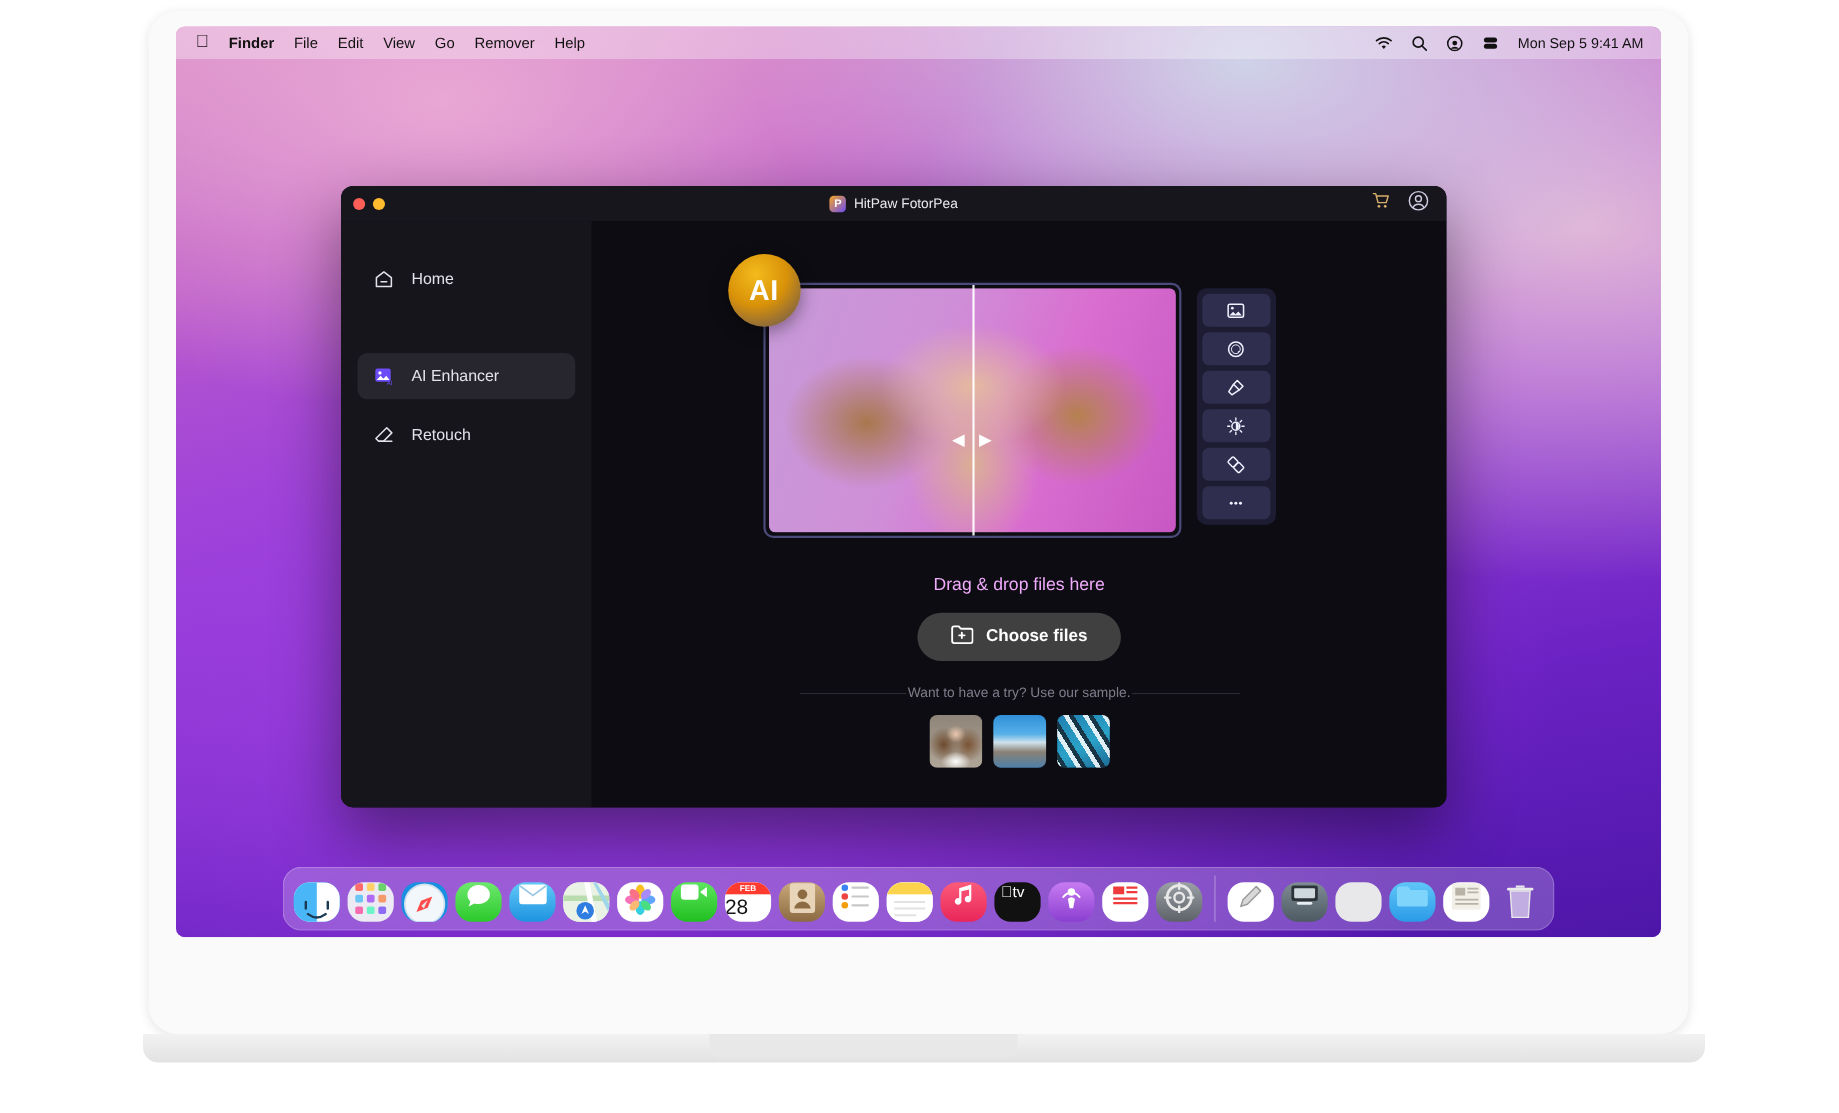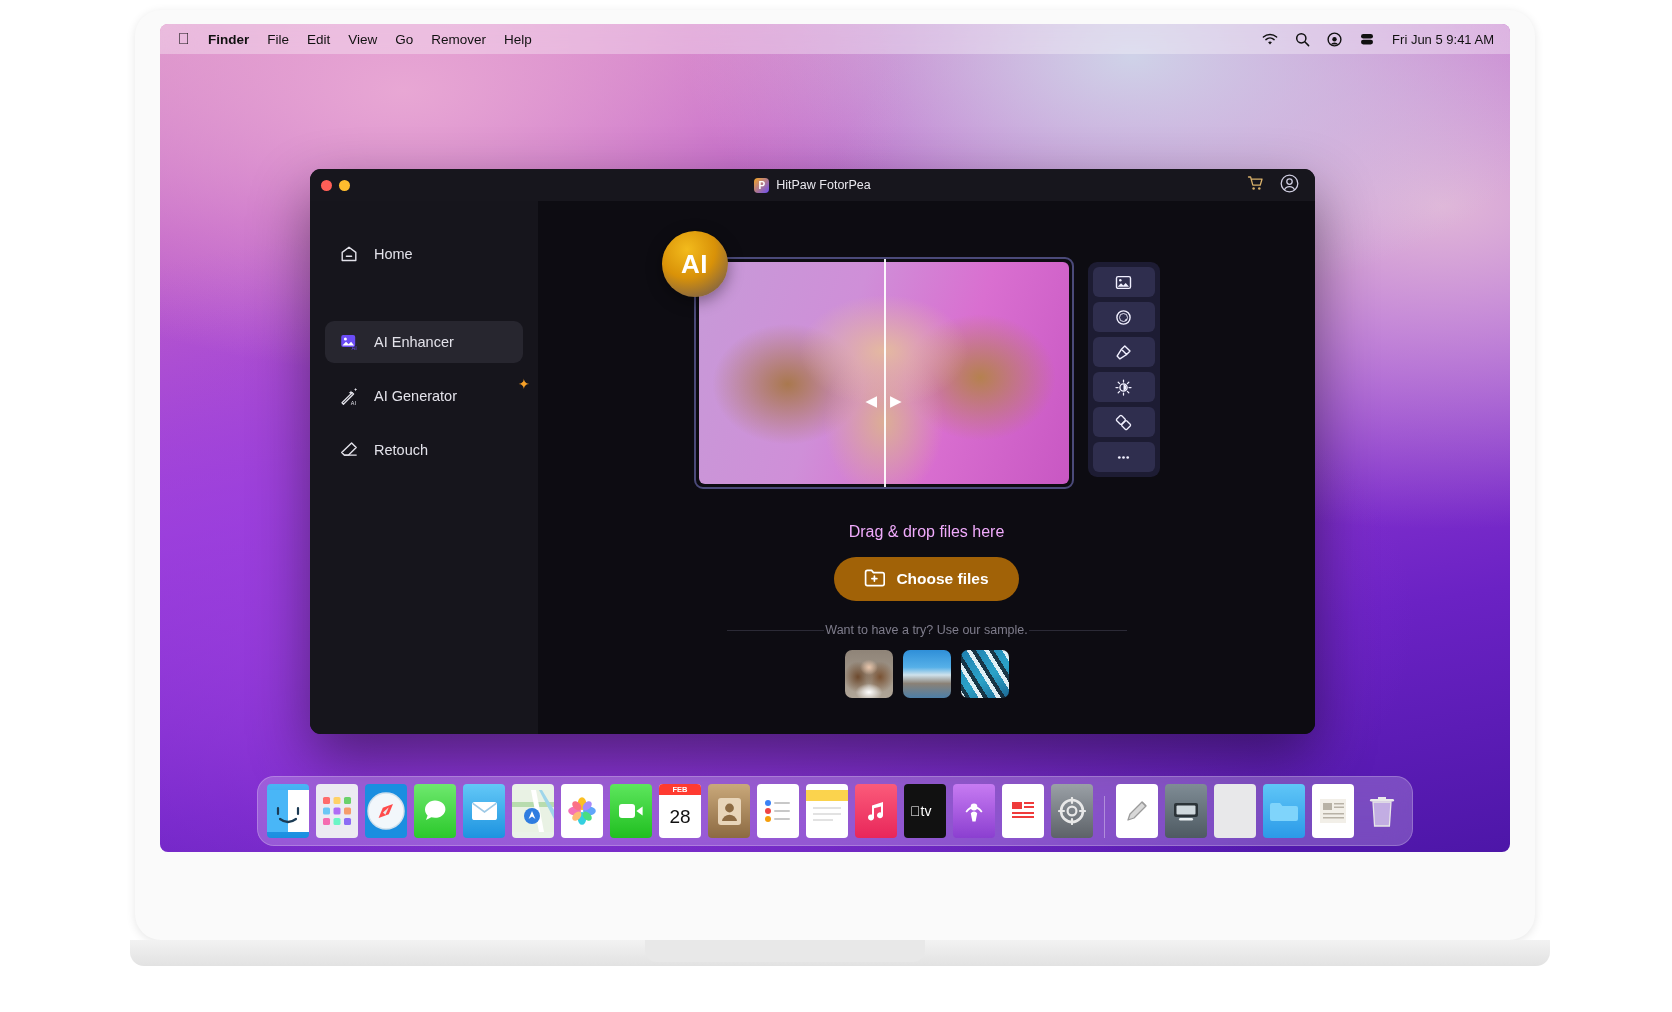--- a/index.html
+++ b/index.html
@@ -201,21 +201,21 @@
     background: #2f2e4e;
     display: flex; align-items: center; justify-content: center;
     color: #f1f0ff;
   }
 
   #drop-hint { margin-top: 34px; font-size: 16px; color: #f0abfc; }
   #choose-files {
     margin-top: 16px;
     height: 44px; padding: 0 30px;
     border-radius: 22px;
-    background: #a16207;
+    background: #404040;
     display: flex; align-items: center; justify-content: center; gap: 11px;
     color: #fff; font-size: 15.5px; font-weight: bold;
     border: none; cursor: pointer;
   }
   #sample-row {
     margin-top: 22px;
     width: 400px;
     display: flex; align-items: center; gap: 1px;
   }
   .sample-rule { flex: 1; height: 1px; background: #2b2a36; }
@@ -246,23 +246,23 @@
     left: 50%; bottom: 6px;
     transform: translateX(-50%);
     display: flex; align-items: flex-end; gap: 7px;
     padding: 7px 9px;
     background: rgba(255,255,255,.22);
     border: 1px solid rgba(255,255,255,.22);
     border-radius: 17px;
     backdrop-filter: blur(14px);
   }
   .dock-icon {
-    width: 42px; height: 54px;
-    border-radius: 4px;
-    display: flex; align-items: center; justify-content: center;
+    width: 42px; height: 36px;
+    border-radius: 15px;
+    display: flex; align-items: flex-start; justify-content: center;
     font-size: 21px; color: #fff;
     position: relative;
     overflow: hidden;
   }
   .dock-sep { width: 1px; height: 42px; background: rgba(255,255,255,.35); margin: 0 4px; }
 </style>
 </head>
 <body>
 
 <div id="laptop-shell">
@@ -300,21 +300,21 @@
                 <circle cx="7.5" cy="7.2" r="2.2" fill="#111"></circle>
                 <path d="M3.6 12.4a5 5 0 0 1 7.8 0" fill="#111"></path>
               </svg>
           </span>
           <span class="mb-icon">
             <svg width="16" height="14" viewBox="0 0 16 14">
                 <rect x="2" y="2" width="12" height="4.6" rx="2.3" fill="#111"></rect>
                 <rect x="2" y="7.8" width="12" height="4.6" rx="2.3" fill="#111"></rect>
               </svg>
           </span>
-          <span id="menu-clock">Fri Jun 5  9:41 AM</span>
+          <span id="menu-clock">Mon Sep 5  9:41 AM</span>
         </div>
       </div>
 
       <div id="app-window">
 
         <div id="app-titlebar">
           <div id="traffic-lights">
             <span class="tl red"></span>
             <span class="tl yellow"></span>
           </div>
@@ -359,32 +359,20 @@
                 <svg width="20" height="20" viewBox="0 0 20 20">
                     <rect x="2.2" y="3" width="14" height="12" rx="2" fill="#6b4cf6"></rect>
                     <circle cx="6.4" cy="7" r="1.5" fill="#fff"></circle>
                     <path d="M3.4 13.4l3.6-3.7 2.6 2.6 2.5-2.6 3 3.7z" fill="#fff"></path>
                     <text x="12.5" y="18.4" font-size="5.6" fill="#6b4cf6" font-family="Liberation Sans">AI</text>
                   </svg>
               </span>
               <span>AI Enhancer</span>
             </div>
 
-            <div class="side-item">
-              <span class="side-icon">
-                <svg width="20" height="20" viewBox="0 0 20 20">
-                    <path d="M3 16.8L13.2 6.6l1.4 1.4L4.4 18.2z" stroke="#e3e2ea" stroke-width="1.3" fill="none" stroke-linejoin="round"></path>
-                    <path d="M12 4.4l.7 1.6 1.6.7-1.6.7-.7 1.6-.7-1.6-1.6-.7 1.6-.7z" fill="#e3e2ea"></path>
-                    <path d="M16.6 2l.5 1.1 1.1.5-1.1.5-.5 1.1-.5-1.1-1.1-.5 1.1-.5z" fill="#e3e2ea"></path>
-                    <text x="11.8" y="18.6" font-size="5.4" fill="#e3e2ea" font-family="Liberation Sans">AI</text>
-                  </svg>
-              </span>
-              <span>AI Generator</span>
-              <span class="side-badge">✦</span>
-            </div>
 
 
             <div class="side-item">
               <span class="side-icon">
                 <svg width="20" height="20" viewBox="0 0 20 20">
                     <path d="M12.6 2.9l4.6 4.6-7.6 7.6H5.2l-2.5-2.5z" stroke="#e3e2ea" stroke-width="1.4" fill="none" stroke-linejoin="round"></path>
                     <line x1="5.6" y1="15.1" x2="17.2" y2="15.1" stroke="#e3e2ea" stroke-width="1.4" stroke-linecap="round"></line>
                   </svg>
               </span>
               <span>Retouch</span>

